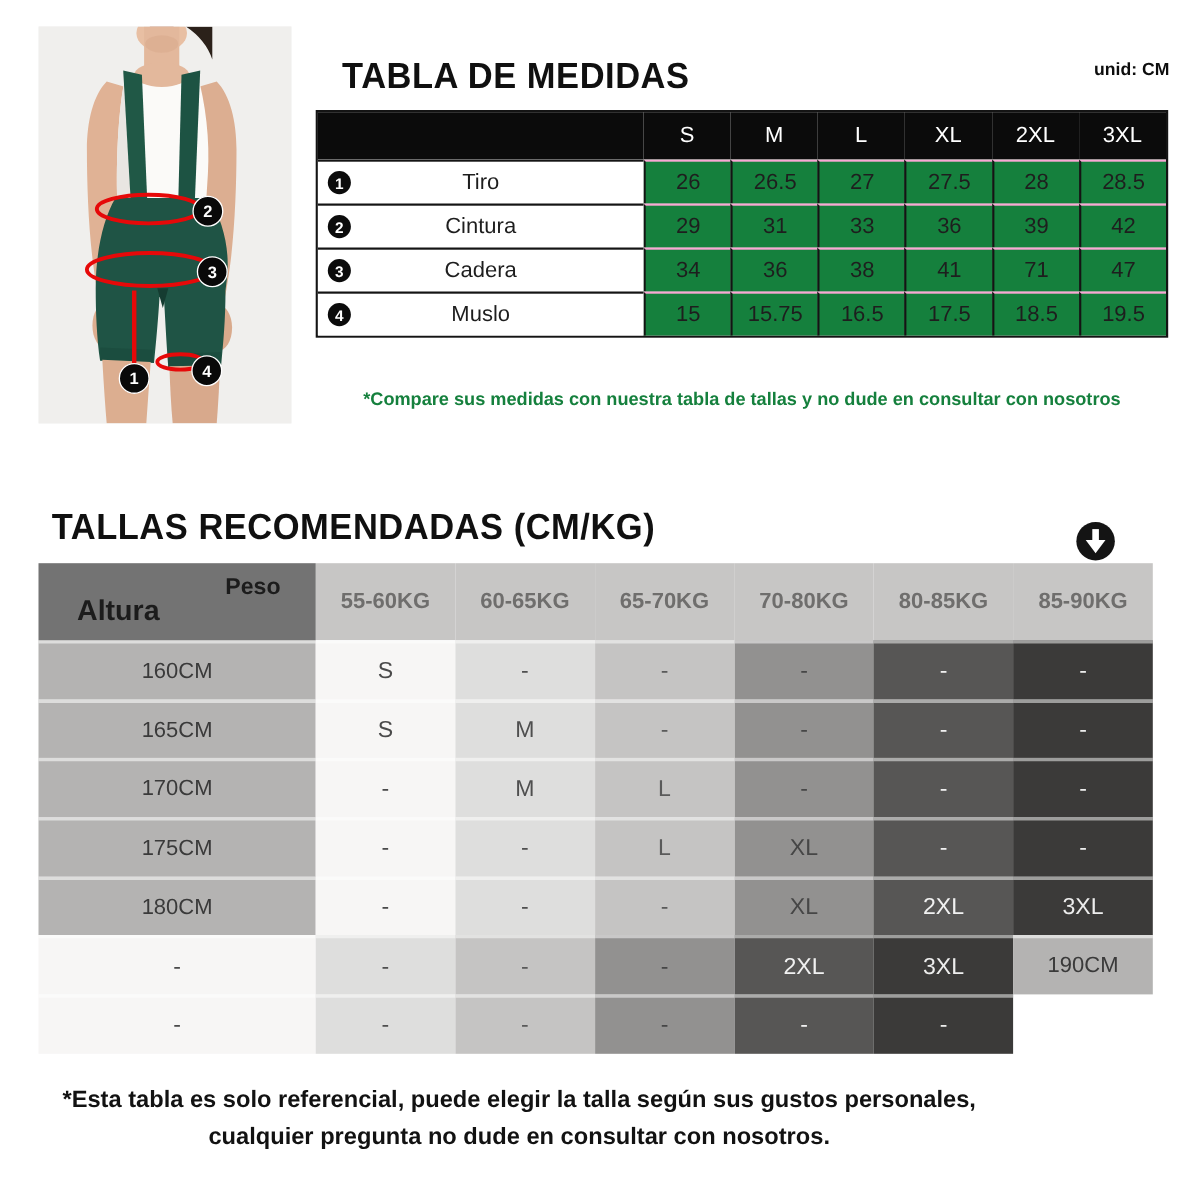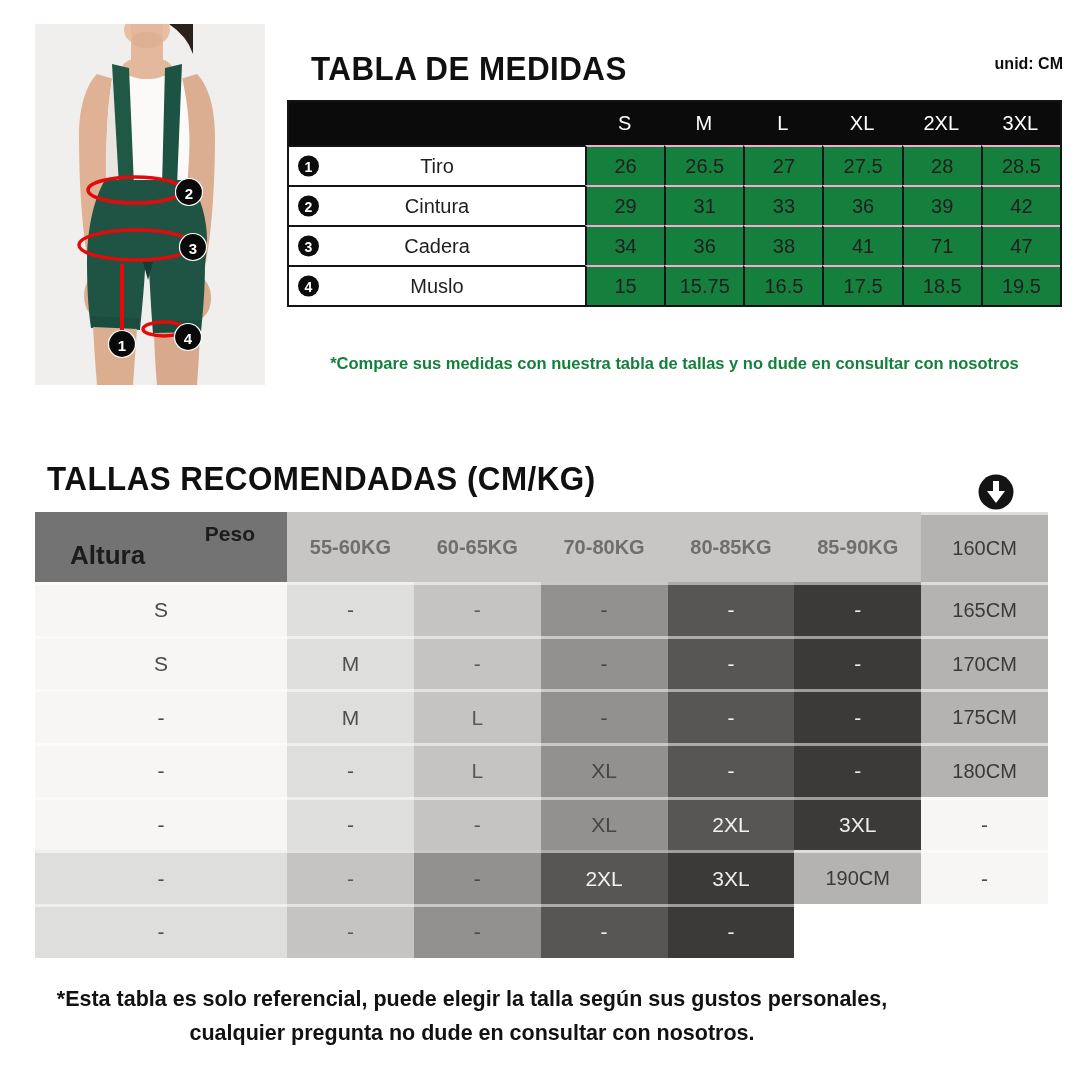--- a/index.html
+++ b/index.html
@@ -252,20 +252,21 @@
   </svg>
 </div>
 
 <div class="t2">
   <div class="t2-corner">
     <span class="peso">Peso</span>
     <span class="altura">Altura</span>
   </div>
   <div class="t2-hcell">55-60KG</div>
   <div class="t2-hcell">60-65KG</div>
+  <div class="t2-hcell">65-70KG</div>
   <div class="t2-hcell">70-80KG</div>
   <div class="t2-hcell">80-85KG</div>
   <div class="t2-hcell">85-90KG</div>
 
   <div class="t2-rowlabel">160CM</div>
   <div class="t2-cell c0">S</div>
   <div class="t2-cell c1">-</div>
   <div class="t2-cell c2">-</div>
   <div class="t2-cell c3">-</div>
   <div class="t2-cell c4">-</div>

